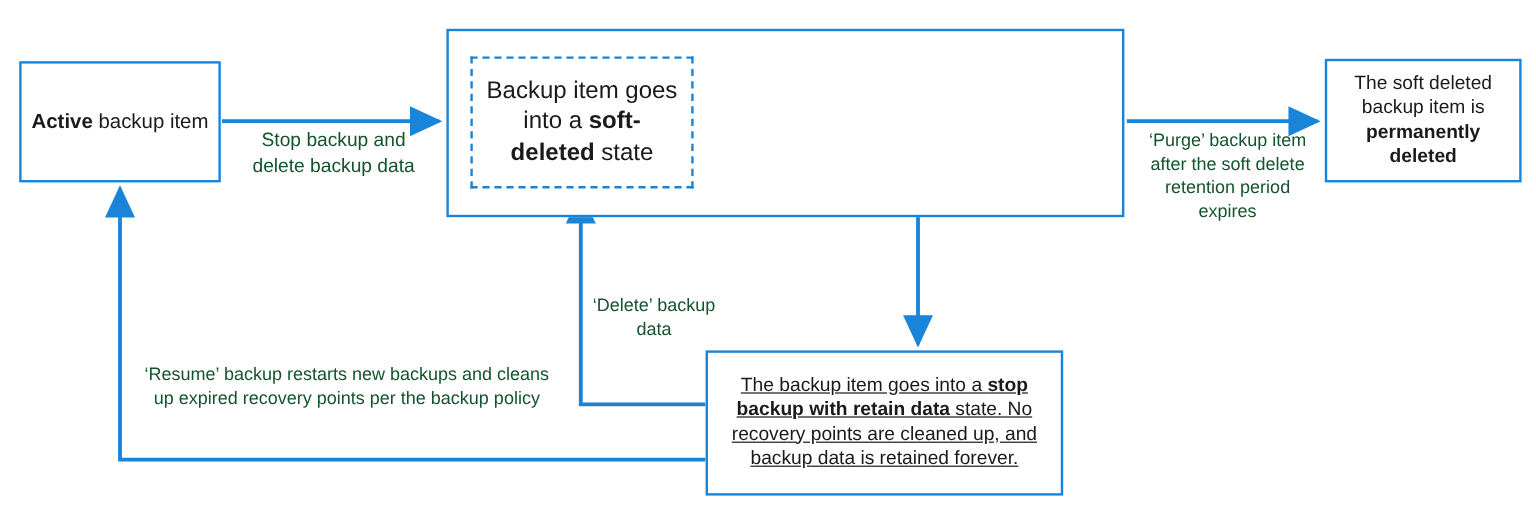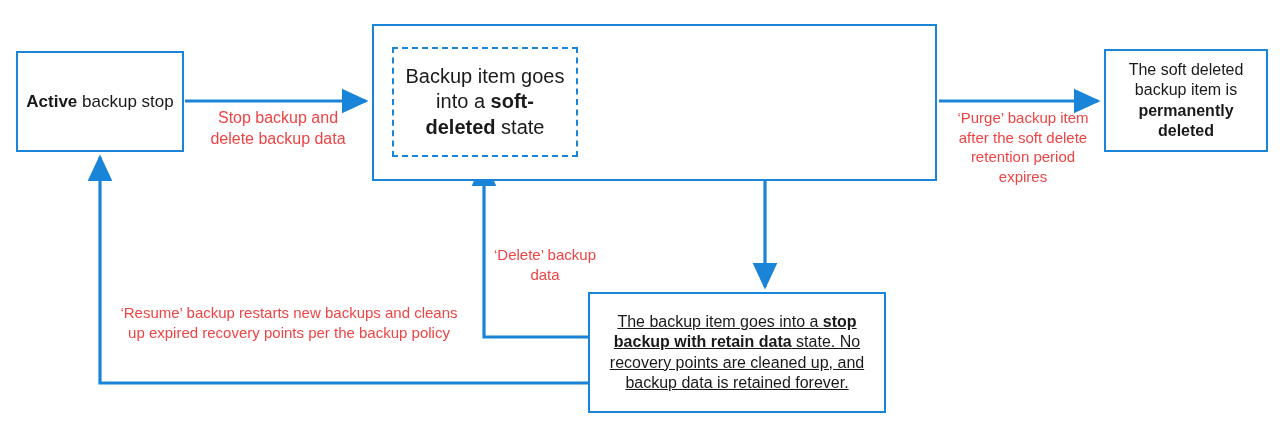--- a/index.html
+++ b/index.html
@@ -50,21 +50,21 @@
     background: #ffffff;
   }
   .node-inner {
     padding: 0 8px;
     width: 100%;
   }
   .edge-label {
     position: absolute;
     text-align: center;
     line-height: 1.30;
-    color: #ef4444;
+    color: #14532d;
     background: transparent;
   }
   b { font-weight: bold; }
 
   
   #node-active      { left:16px;  top:51px;  width:168px; height:101px; font-size:17px; }
   #group-softdelete { left:372px; top:24px;  width:565px; height:157px; }
   #node-softdeleted { left:392px; top:47px;  width:186px; height:110px; font-size:20px; }
   #node-retained    { left:612px; top:47px;  width:308px; height:110px; font-size:16px; }
   #node-permdeleted { left:1104px;top:49px;  width:164px; height:103px; font-size:16px; }
@@ -103,21 +103,21 @@
     <path d="M765,157 L765,287" stroke="#1a84d8" stroke-width="3.2" fill="none" marker-end="url(#arrow-d)"></path>
 
     <path d="M588,337 L484,337 L484,162" stroke="#1a84d8" stroke-width="3.2" fill="none" marker-end="url(#arrow-u)"></path>
 
     <path d="M588,383 L100,383 L100,157" stroke="#1a84d8" stroke-width="3.2" fill="none" marker-end="url(#arrow-u)"></path>
   </svg>
 
   <div class="node node-group" id="group-softdelete"></div>
 
   <div class="node node-solid" id="node-active">
-    <div class="node-inner"><b>Active</b><span> backup stop</span></div>
+    <div class="node-inner"><b>Active</b><span> backup item</span></div>
   </div>
 
   <div class="node node-dashed" id="node-softdeleted">
     <div class="node-inner"><span>Backup item goes into a </span><b>soft-deleted</b><span> state</span></div>
   </div>
 
 
   <div class="node node-solid" id="node-permdeleted">
     <div class="node-inner"><span>The soft deleted backup item is </span><b>permanently deleted</b></div>
   </div>

